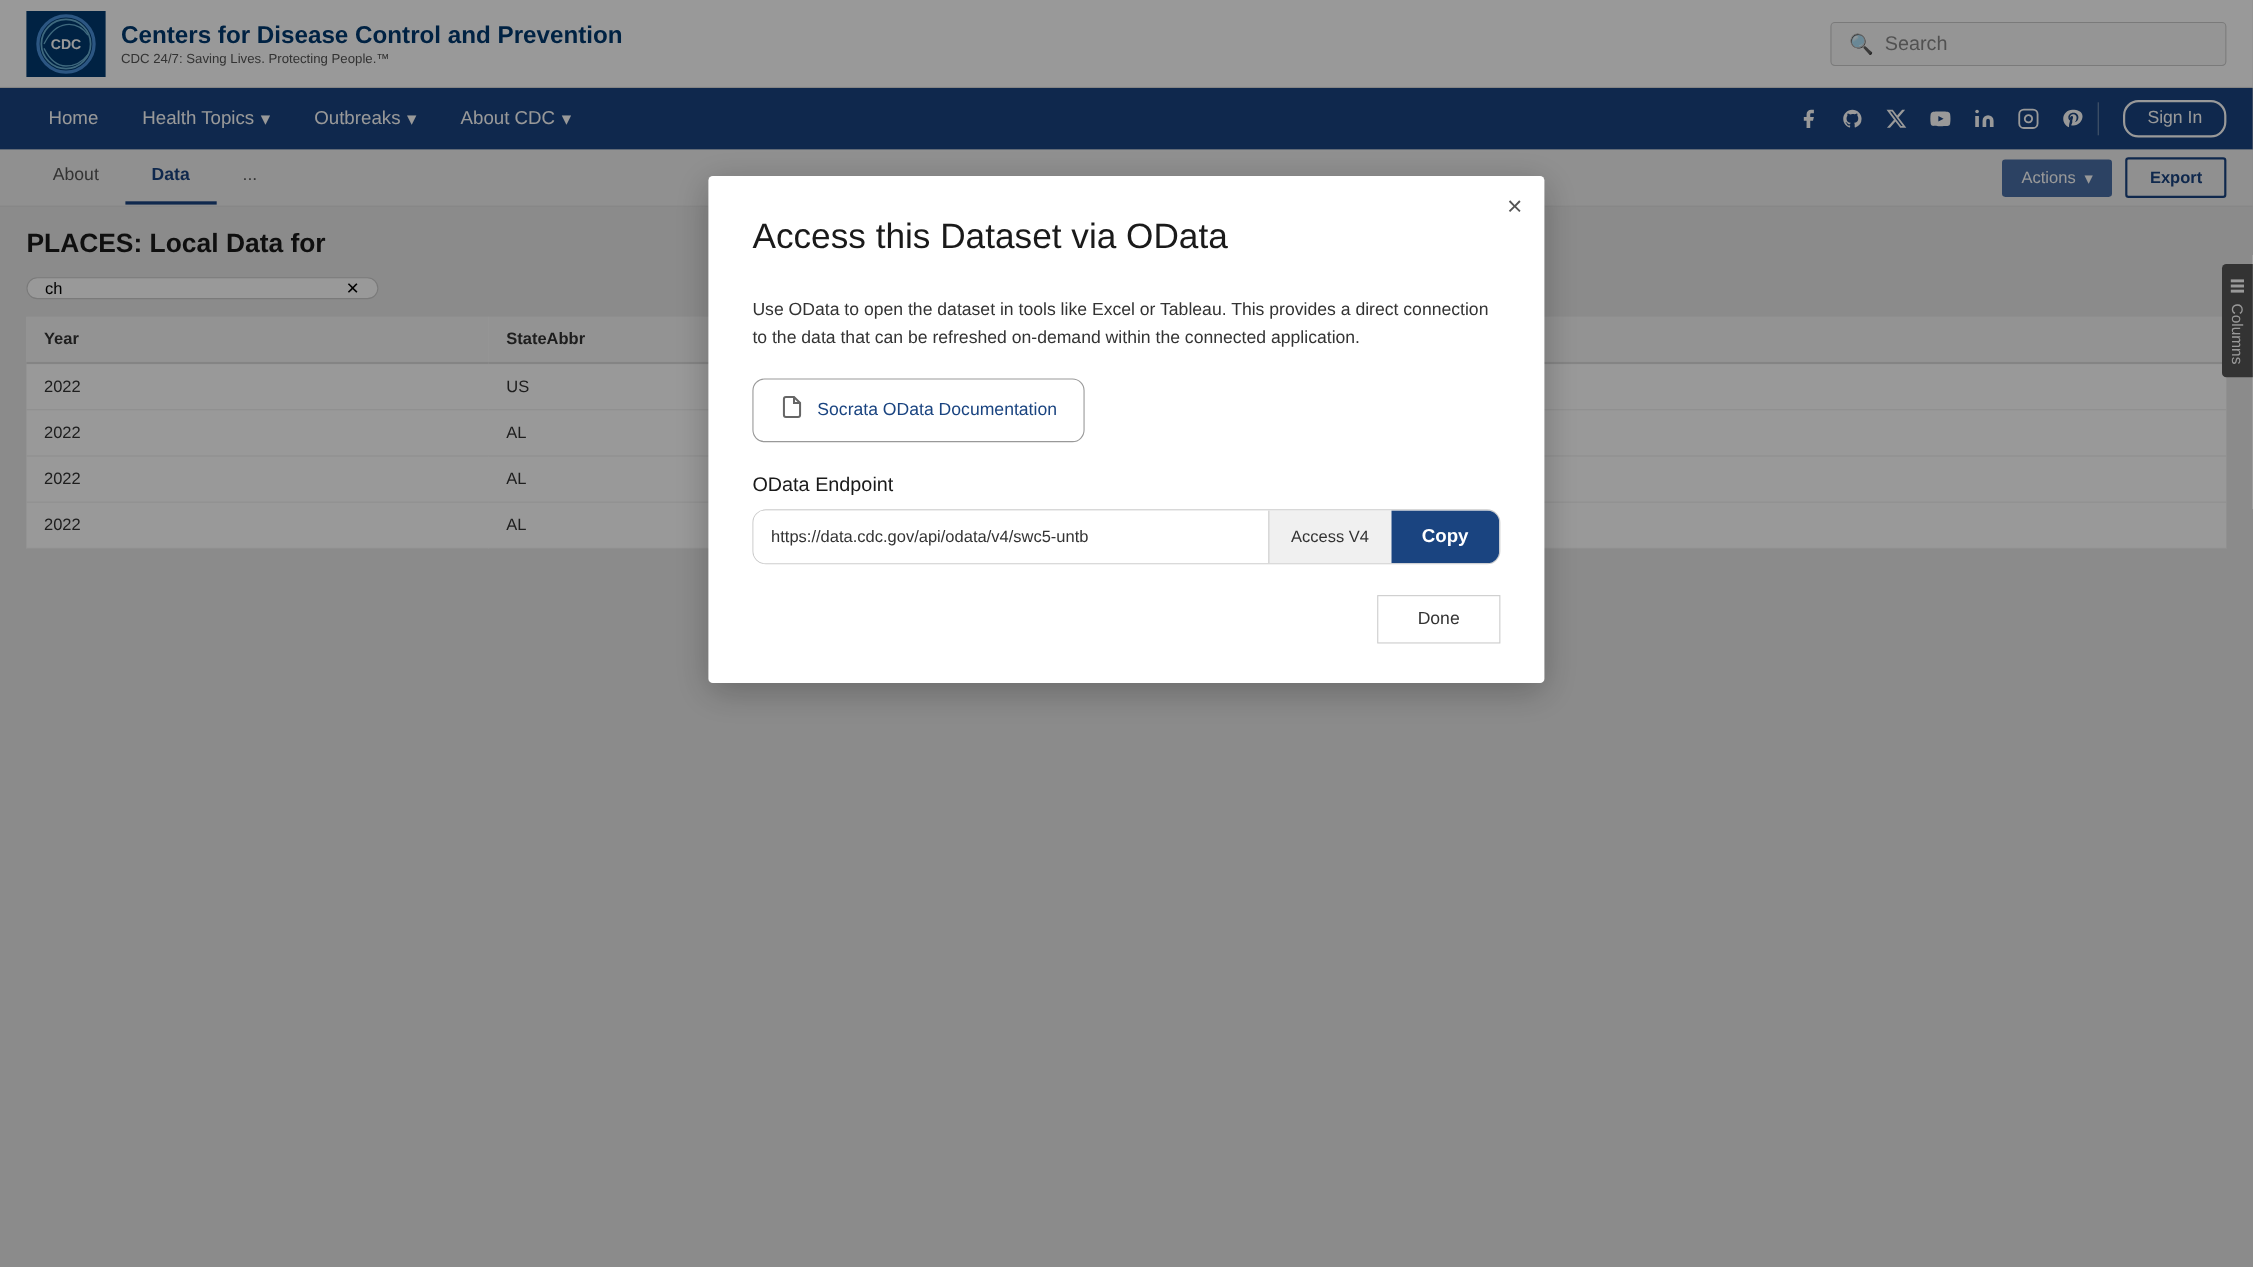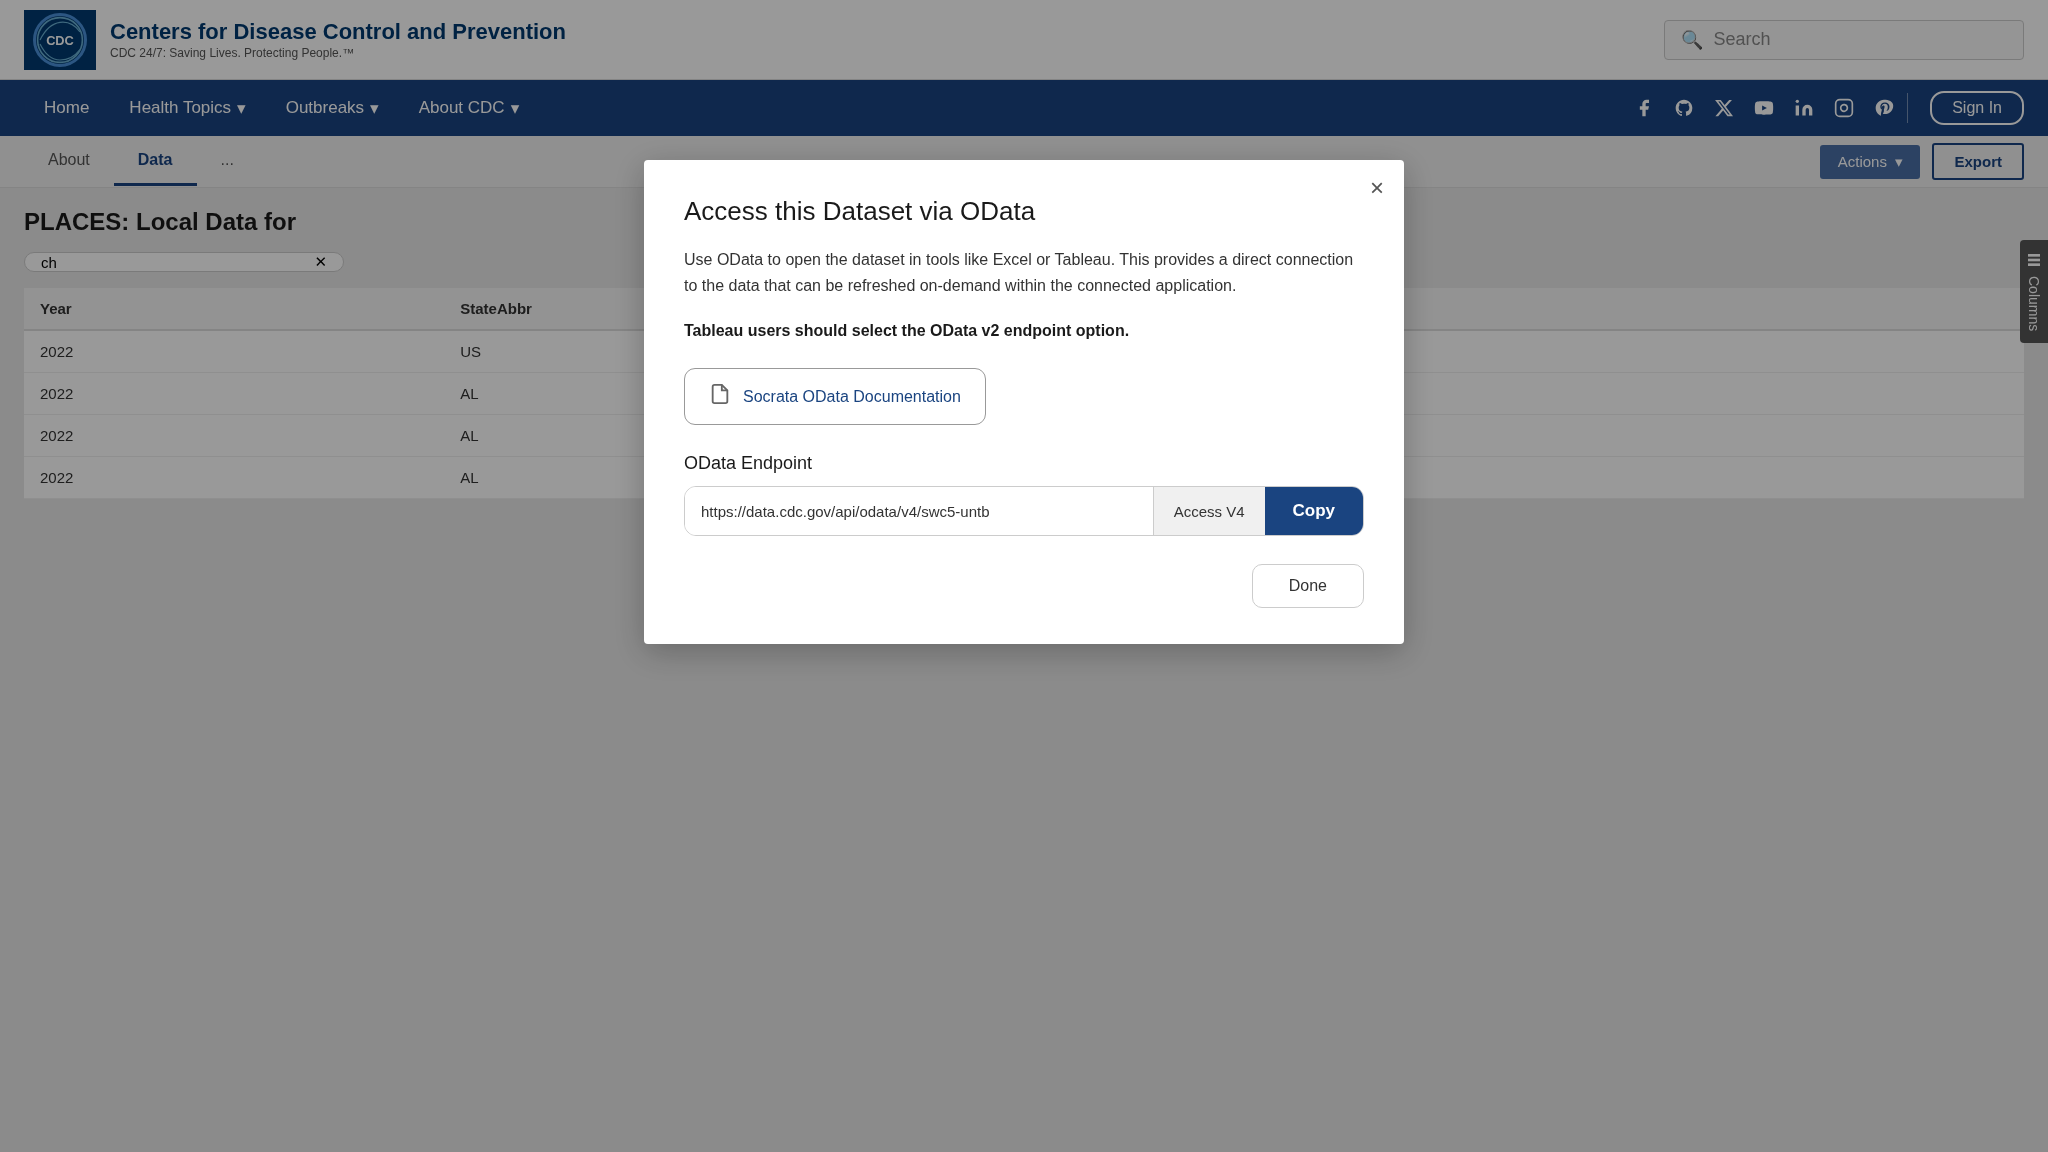--- a/index.html
+++ b/index.html
@@ -282,24 +282,24 @@
       top: 16px;
       right: 20px;
       background: none;
       border: none;
       font-size: 24px;
       cursor: pointer;
       color: #555;
       line-height: 1;
     }
     .modal-title {
-      font-size: 26px;
+      font-size: 32px;
       font-weight: normal;
       color: #1a1a1a;
-      margin-bottom: 20px;
+      margin-bottom: 36px;
     }
     .modal-description {
       font-size: 16px;
       color: #333;
       line-height: 1.6;
       margin-bottom: 24px;
     }
     .modal-highlight {
       font-size: 16px;
       font-weight: bold;
@@ -368,21 +368,21 @@
       display: flex;
       justify-content: flex-end;
     }
     .done-btn {
       background: white;
       color: #333;
       border: 1px solid #ccc;
       padding: 12px 36px;
       font-size: 16px;
       cursor: pointer;
-      border-radius: 10px;
+      border-radius: 0;
     }
   </style>
 </head>
 <body>
 
 <div class="top-header">
   <div class="logo-area">
     <div class="cdc-logo">
       <div class="cdc-logo-inner">
         <svg width="60" height="60" viewBox="0 0 60 60">
@@ -531,21 +531,20 @@
       <rect x="17" y="3" width="4" height="18"></rect>
     </svg>
   <span>Columns</span>
 </div>
 
 <div class="overlay">
   <div class="modal">
     <button class="modal-close">×</button>
     <h2 class="modal-title">Access this Dataset via OData</h2>
     <p class="modal-description">Use OData to open the dataset in tools like Excel or Tableau. This provides a direct connection to the data that can be refreshed on-demand within the connected application.</p>
-    <p class="modal-highlight">Tableau users should select the OData v2 endpoint option.</p>
     <a class="doc-link-btn">
       <span class="doc-icon">
         <svg width="22" height="22" viewBox="0 0 24 24" fill="none" stroke="#666" stroke-width="2">
             <path d="M14 2H6a2 2 0 0 0-2 2v16a2 2 0 0 0 2 2h12a2 2 0 0 0 2-2V8z"></path>
             <polyline points="14 2 14 8 20 8"></polyline>
           </svg>
       </span>
       <span>Socrata OData Documentation</span>
     </a>
     <div class="endpoint-label">OData Endpoint</div>

